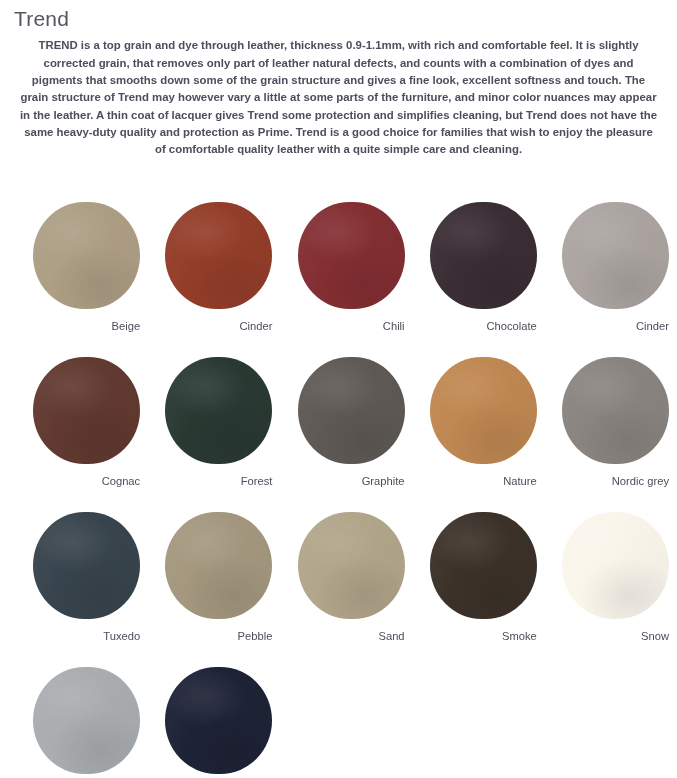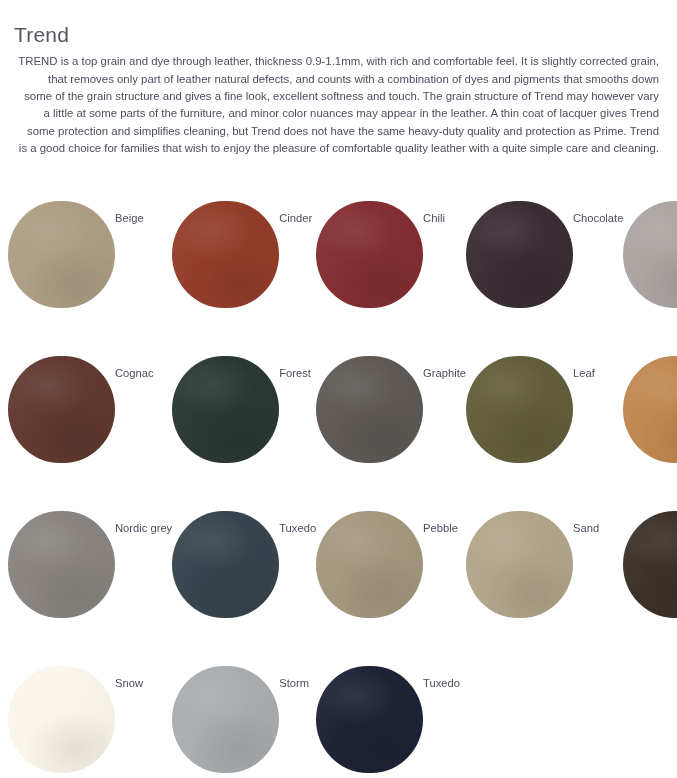--- a/index.html
+++ b/index.html
@@ -18,53 +18,54 @@
   .page {
     width: 677px;
     height: 778px;
     position: relative;
     box-sizing: border-box;
     padding: 0;
   }
 
   
   .header {
-    padding: 22px 14px 0 14px;
+    padding: 6px 14px 0 14px;
   }
   .page-title {
     font-size: 21px;
     font-weight: 400;
     color: #55555f;
     margin: 0 0 6px 0;
     letter-spacing: 0.2px;
     line-height: 1.2;
   }
   .description {
     font-size: 11.4px;
     line-height: 1.52;
     color: #4d4d5c;
     margin: 4px;
-    text-align: right;
+    text-align: center;
     max-width: 660px;
+    font-weight: bold;
   }
 
   
   .swatch-grid {
     margin-top: 44px;
     padding: 0 8px 0 8px;
     display: grid;
     grid-template-columns: repeat(5, 1fr);
     grid-auto-rows: 155px;
     justify-items: center;
   }
   .swatch-cell {
     width: 100%;
     display: flex;
-    flex-direction: row;
-    align-items: flex-start;
+    flex-direction: column;
+    align-items: flex-end;
   }
   .swatch-disc {
     width: 107px;
     height: 107px;
     border-radius: 50% / 52%;
     background: #cccccc;
     position: relative;
     overflow: hidden;
   }
   
@@ -129,24 +130,20 @@
       </div>
       <div class="swatch-cell">
         <div class="swatch-disc" style="background: rgb(42, 58, 51);"></div>
         <div class="swatch-label">Forest</div>
       </div>
       <div class="swatch-cell">
         <div class="swatch-disc" style="background: rgb(95, 90, 86);"></div>
         <div class="swatch-label">Graphite</div>
       </div>
       <div class="swatch-cell">
-        <div class="swatch-disc" style="background: rgb(99, 95, 60);"></div>
-        <div class="swatch-label">Leaf</div>
-      </div>
-      <div class="swatch-cell">
         <div class="swatch-disc" style="background: rgb(192, 136, 82);"></div>
         <div class="swatch-label">Nature</div>
       </div>
       <div class="swatch-cell">
         <div class="swatch-disc" style="background: rgb(138, 133, 128);"></div>
         <div class="swatch-label">Nordic grey</div>
       </div>
       <div class="swatch-cell">
         <div class="swatch-disc" style="background: rgb(57, 69, 78);"></div>
         <div class="swatch-label">Tuxedo</div>

